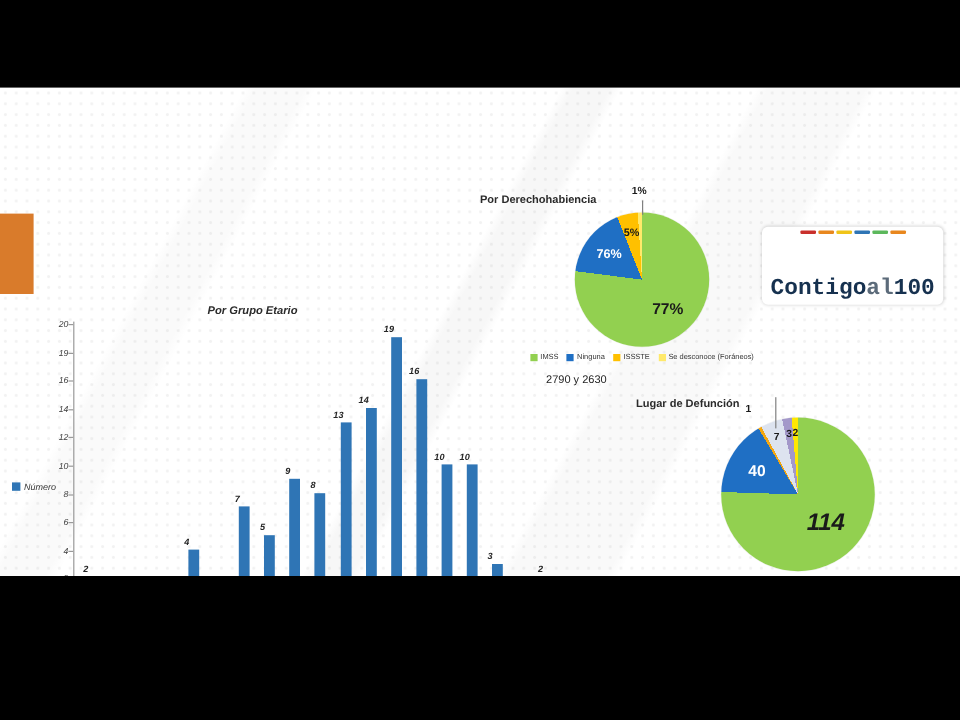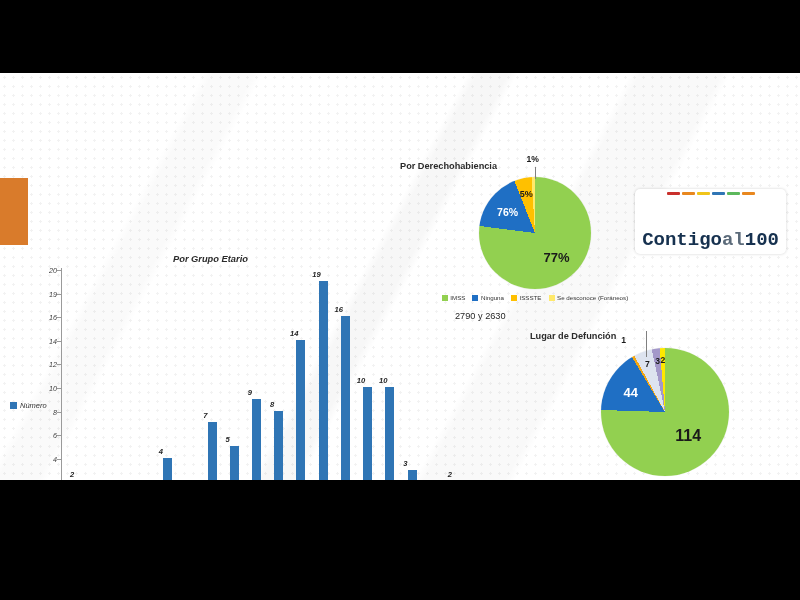--- a/index.html
+++ b/index.html
@@ -175,20 +175,24 @@
             </div>
             <div class="bar-slot">
               <div class="bar" style="height: 106.2px; background: rgb(47, 117, 181);"></div>
               <div class="bar-val" style="bottom: 108.2px;">9</div>
             </div>
             <div class="bar-slot">
               <div class="bar" style="height: 94.4px; background: rgb(47, 117, 181);"></div>
               <div class="bar-val" style="bottom: 96.4px;">8</div>
             </div>
             <div class="bar-slot">
+              <div class="bar" style="height: 153.4px; background: rgb(47, 117, 181);"></div>
+              <div class="bar-val" style="bottom: 155.4px;">13</div>
+            </div>
+            <div class="bar-slot">
               <div class="bar" style="height: 165.2px; background: rgb(47, 117, 181);"></div>
               <div class="bar-val" style="bottom: 167.2px;">14</div>
             </div>
             <div class="bar-slot">
               <div class="bar" style="height: 224.2px; background: rgb(47, 117, 181);"></div>
               <div class="bar-val" style="bottom: 226.2px;">19</div>
             </div>
             <div class="bar-slot">
               <div class="bar" style="height: 188.8px; background: rgb(47, 117, 181);"></div>
               <div class="bar-val" style="bottom: 190.8px;">16</div>
@@ -241,22 +245,22 @@
           <div class="it">
             <span class="sw" style="background: rgb(255, 233, 107);"></span>
             <span class="lbl">Se desconoce (Foráneos)</span>
           </div>
         </div>
     </div>
 
     <div class="pie-block" id="pie2-block">
       <div class="pie-title">Lugar de Defunción</div>
       <div class="pie" id="pie2" style="background: conic-gradient(rgb(146, 208, 80) 0deg, rgb(146, 208, 80) 271.788deg, rgb(31, 111, 196) 271.788deg, rgb(31, 111, 196) 329.007deg, rgb(243, 167, 18) 329.007deg, rgb(243, 167, 18) 331.391deg, rgb(221, 227, 239) 331.391deg, rgb(221, 227, 239) 348.079deg, rgb(163, 152, 201) 348.079deg, rgb(163, 152, 201) 355.232deg, rgb(255, 232, 0) 355.232deg, rgb(255, 232, 0) 360deg); box-shadow: rgba(0, 0, 0, 0.06) 0px 0px 0px 0.5px;">
-          <div class="pie-label" style="left: 87.1625px; top: 87.8968px; color: rgb(26, 26, 26); font-size: 16px;">114</div>
-          <div class="pie-label" style="left: 29.7745px; top: 43.9222px; color: rgb(255, 255, 255); font-size: 13px;">44</div>
+          <div class="pie-label" style="left: 87.1625px; top: 87.8968px; color: rgb(26, 26, 26); font-size: 20px; font-style: italic;">114</div>
+          <div class="pie-label" style="left: 29.7745px; top: 43.9222px; color: rgb(255, 255, 255); font-size: 13px;">40</div>
           <div class="pie-label" style="left: 22.6501px; top: -8.19713px; color: rgb(26, 26, 26); font-size: 8.6px;">1</div>
           <div class="pie-label" style="left: 46.2663px; top: 15.9692px; color: rgb(26, 26, 26); font-size: 8.6px;">7</div>
           <div class="pie-label" style="left: 56.5697px; top: 13.342px; color: rgb(26, 26, 26); font-size: 8.6px;">3</div>
           <div class="pie-label" style="left: 61.8169px; top: 11.5654px; color: rgb(26, 26, 26); font-size: 8.6px;">2</div>
           <div class="leader" style="left: 45px; top: -17px; height: 26px;"></div>
         </div>
 
     </div>
 
   </div>

